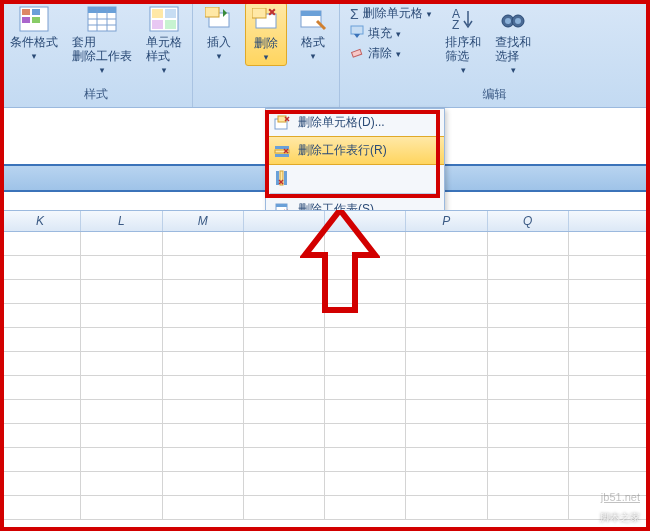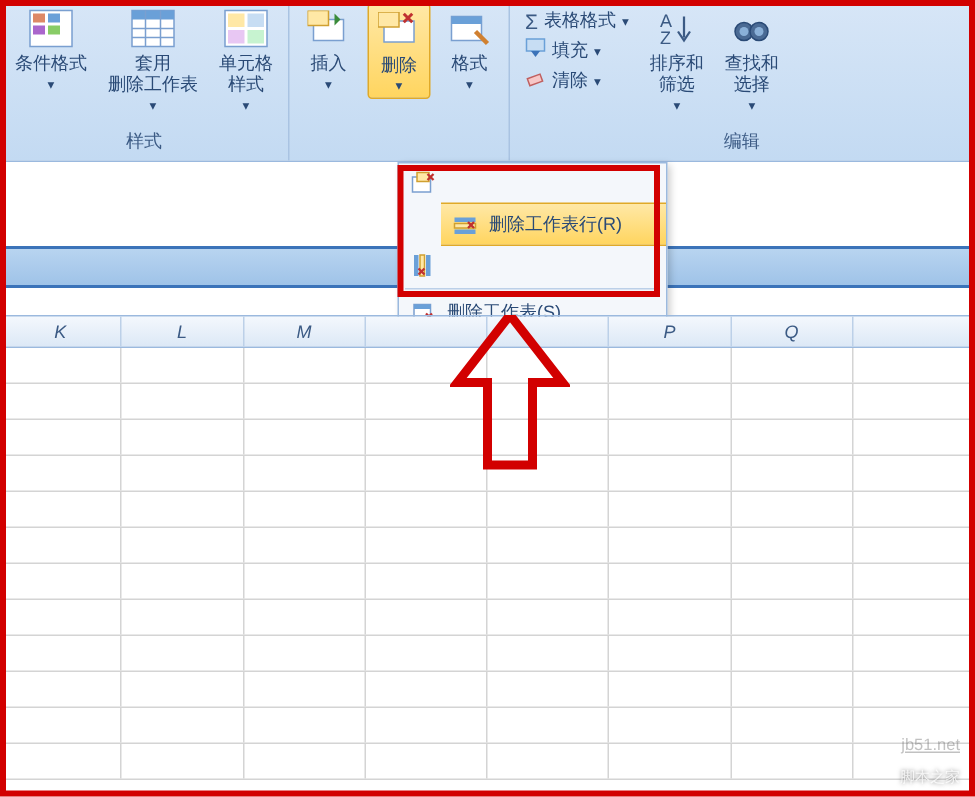--- a/index.html
+++ b/index.html
@@ -3,32 +3,32 @@
 <meta charset="utf-8">
 <style>
 * { margin: 0; padding: 0; box-sizing: border-box; font-family: "Microsoft YaHei", SimSun, sans-serif; font-size: 12px; }
 body { background: #fff; width: 650px; height: 531px; position: relative; overflow: hidden; }
 .ribbon { background: linear-gradient(#d7e6f7, #c3daf2); border-bottom: 1px solid #9bb9de; position: relative; height: 108px; display: flex; }
 .group { display: flex; flex-direction: column; align-items: center; padding: 2px 6px 0; border-right: 1px solid #a9c3e2; height: 100%; }
 .group-buttons { display: flex; gap: 6px; flex: 1; align-items: flex-start; }
 .group-label { font-size: 12px; color: #3b5a84; padding: 2px 0 4px; }
 .rbtn { display: flex; flex-direction: column; align-items: center; gap: 2px; padding: 3px 4px; border-radius: 3px; cursor: pointer; }
 .rbtn.active { background: linear-gradient(#ffe8a6, #ffd55f); border: 1px solid #e0a928; }
-.rbtn-label { font-size: 12px; color: #2a4a76; text-align: center; line-height: 14px; white-space: nowrap; }
+.rbtn-label { font-size: 12px; color: #2a4a76; line-height: 14px; white-space: nowrap; }
 .icon-box { width: 32px; height: 28px; display: flex; align-items: center; justify-content: center; }
 .small-row { display: flex; align-items: center; gap: 4px; padding: 1px 4px; cursor: pointer; }
 .small-label { color: #2a4a76; white-space: nowrap; }
 .dd { font-size: 9px; color: #2a4a76; }
 .red-border { position: absolute; border: 4px solid #d20000; pointer-events: none; }
 .outer-border { top: 0; left: 0; width: 650px; height: 531px; }
 .menu-border { top: 110px; left: 265px; width: 175px; height: 88px; }
 .arrow { position: absolute; top: 210px; left: 300px; width: 80px; height: 110px; pointer-events: none; }
 .dropdown { position: absolute; top: 108px; left: 265px; background: #f4f7fb; border: 1px solid #9bb9de; box-shadow: 2px 2px 5px rgba(0,0,0,0.2); width: 180px; }
 .menu-item { display: flex; align-items: center; gap: 8px; padding: 5px 8px; cursor: pointer; }
-.menu-item.hover { background: linear-gradient(#ffe8a6, #ffd55f); border-top: 1px solid #e0a928; border-bottom: 1px solid #e0a928; margin-left: 28px; }
+.menu-item.hover { background: linear-gradient(#ffe8a6, #ffd55f); border-top: 1px solid #e0a928; border-bottom: 1px solid #e0a928; }
 .menu-icon { width: 16px; height: 16px; flex-shrink: 0; }
 .menu-sep { height: 1px; background: #bcd0e8; margin: 2px 4px; }
 .menu-text { color: #2a4a76; }
 .grid { position: absolute; top: 210px; left: 0; right: 0; bottom: 0; }
 .col-headers { display: flex; background: linear-gradient(#f4f8fd, #dce8f6); border-top: 1px solid #9bb9de; border-bottom: 1px solid #9bb9de; height: 22px; }
 .col-h { width: 85px; text-align: center; line-height: 21px; color: #3b5a84; border-right: 1px solid #bcd0e8; font-style: italic; }
 .cells { background: #fff; }
 .row { display: flex; height: 24px; border-bottom: 1px solid #d4d4d4; }
 .cell { width: 85px; border-right: 1px solid #d4d4d4; }
 .sel-row { position: absolute; top: 164px; left: 0; right: 0; height: 28px; background: linear-gradient(#b8d4f0, #9fc3e8); border-top: 2px solid #3b73b9; border-bottom: 2px solid #3b73b9; }
@@ -124,21 +124,21 @@
       </div>
     </div>
     <div class="group-label">&nbsp;</div>
   </div>
 
   <div class="group" style="flex:1">
     <div class="group-buttons" style="width:100%">
       <div style="display:flex;flex-direction:column;gap:1px;padding-top:2px">
         <div class="small-row">
           <span style="font-size:14px;color:#3b5a84">Σ</span>
-          <span class="small-label">表格格式</span>
+          <span class="small-label">删除单元格</span>
           <span class="dd">▾</span>
         </div>
         <div class="small-row">
           <span>
             <svg width="14" height="14">
                 <rect x="1" y="1" width="12" height="8" fill="#c7ddf3" stroke="#6aa0d8"></rect>
                 <path d="M4 9 L10 9 L7 13 Z" fill="#3b73b9"></path>
               </svg>
           </span>
           <span class="small-label">填充</span>
@@ -189,20 +189,21 @@
 <div class="dropdown">
   <div class="menu-item">
     <span class="menu-icon">
       <svg width="16" height="16">
           <rect x="1" y="4" width="12" height="10" fill="#fff" stroke="#7a9fd0"></rect>
           <rect x="4" y="1" width="8" height="6" fill="#ffe8a6" stroke="#d0a030"></rect>
           <line x1="11" y1="2" x2="15" y2="6" stroke="#c03030" stroke-width="1.5"></line>
           <line x1="15" y1="2" x2="11" y2="6" stroke="#c03030" stroke-width="1.5"></line>
         </svg>
     </span>
+    <span class="menu-text">删除单元格(D)...</span>
   </div>
   <div class="menu-item hover">
     <span class="menu-icon">
       <svg width="16" height="16">
           <rect x="1" y="3" width="14" height="3" fill="#6aa0d8"></rect>
           <rect x="1" y="7" width="14" height="3" fill="#ffe8a6" stroke="#d0a030"></rect>
           <rect x="1" y="11" width="14" height="3" fill="#6aa0d8"></rect>
           <line x1="10" y1="6" x2="14" y2="10" stroke="#c03030" stroke-width="1.5"></line>
           <line x1="14" y1="6" x2="10" y2="10" stroke="#c03030" stroke-width="1.5"></line>
         </svg>

